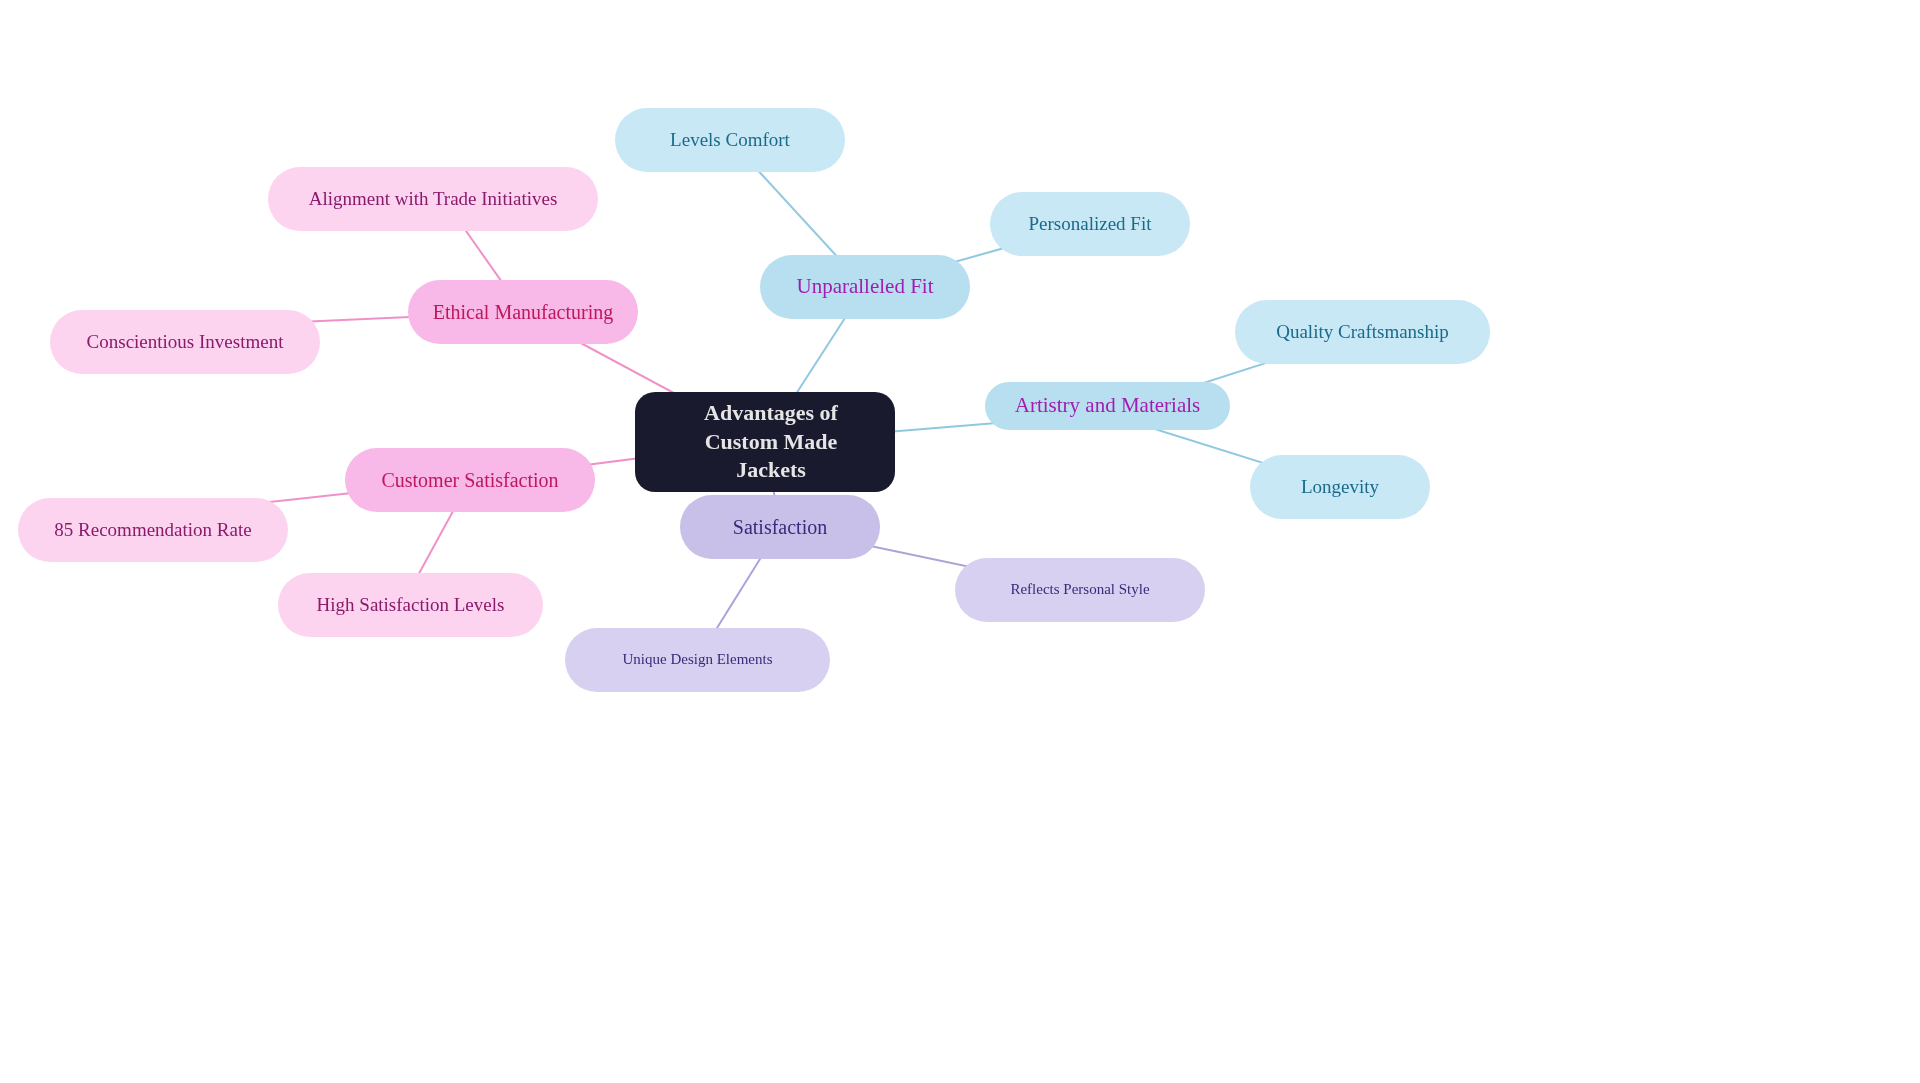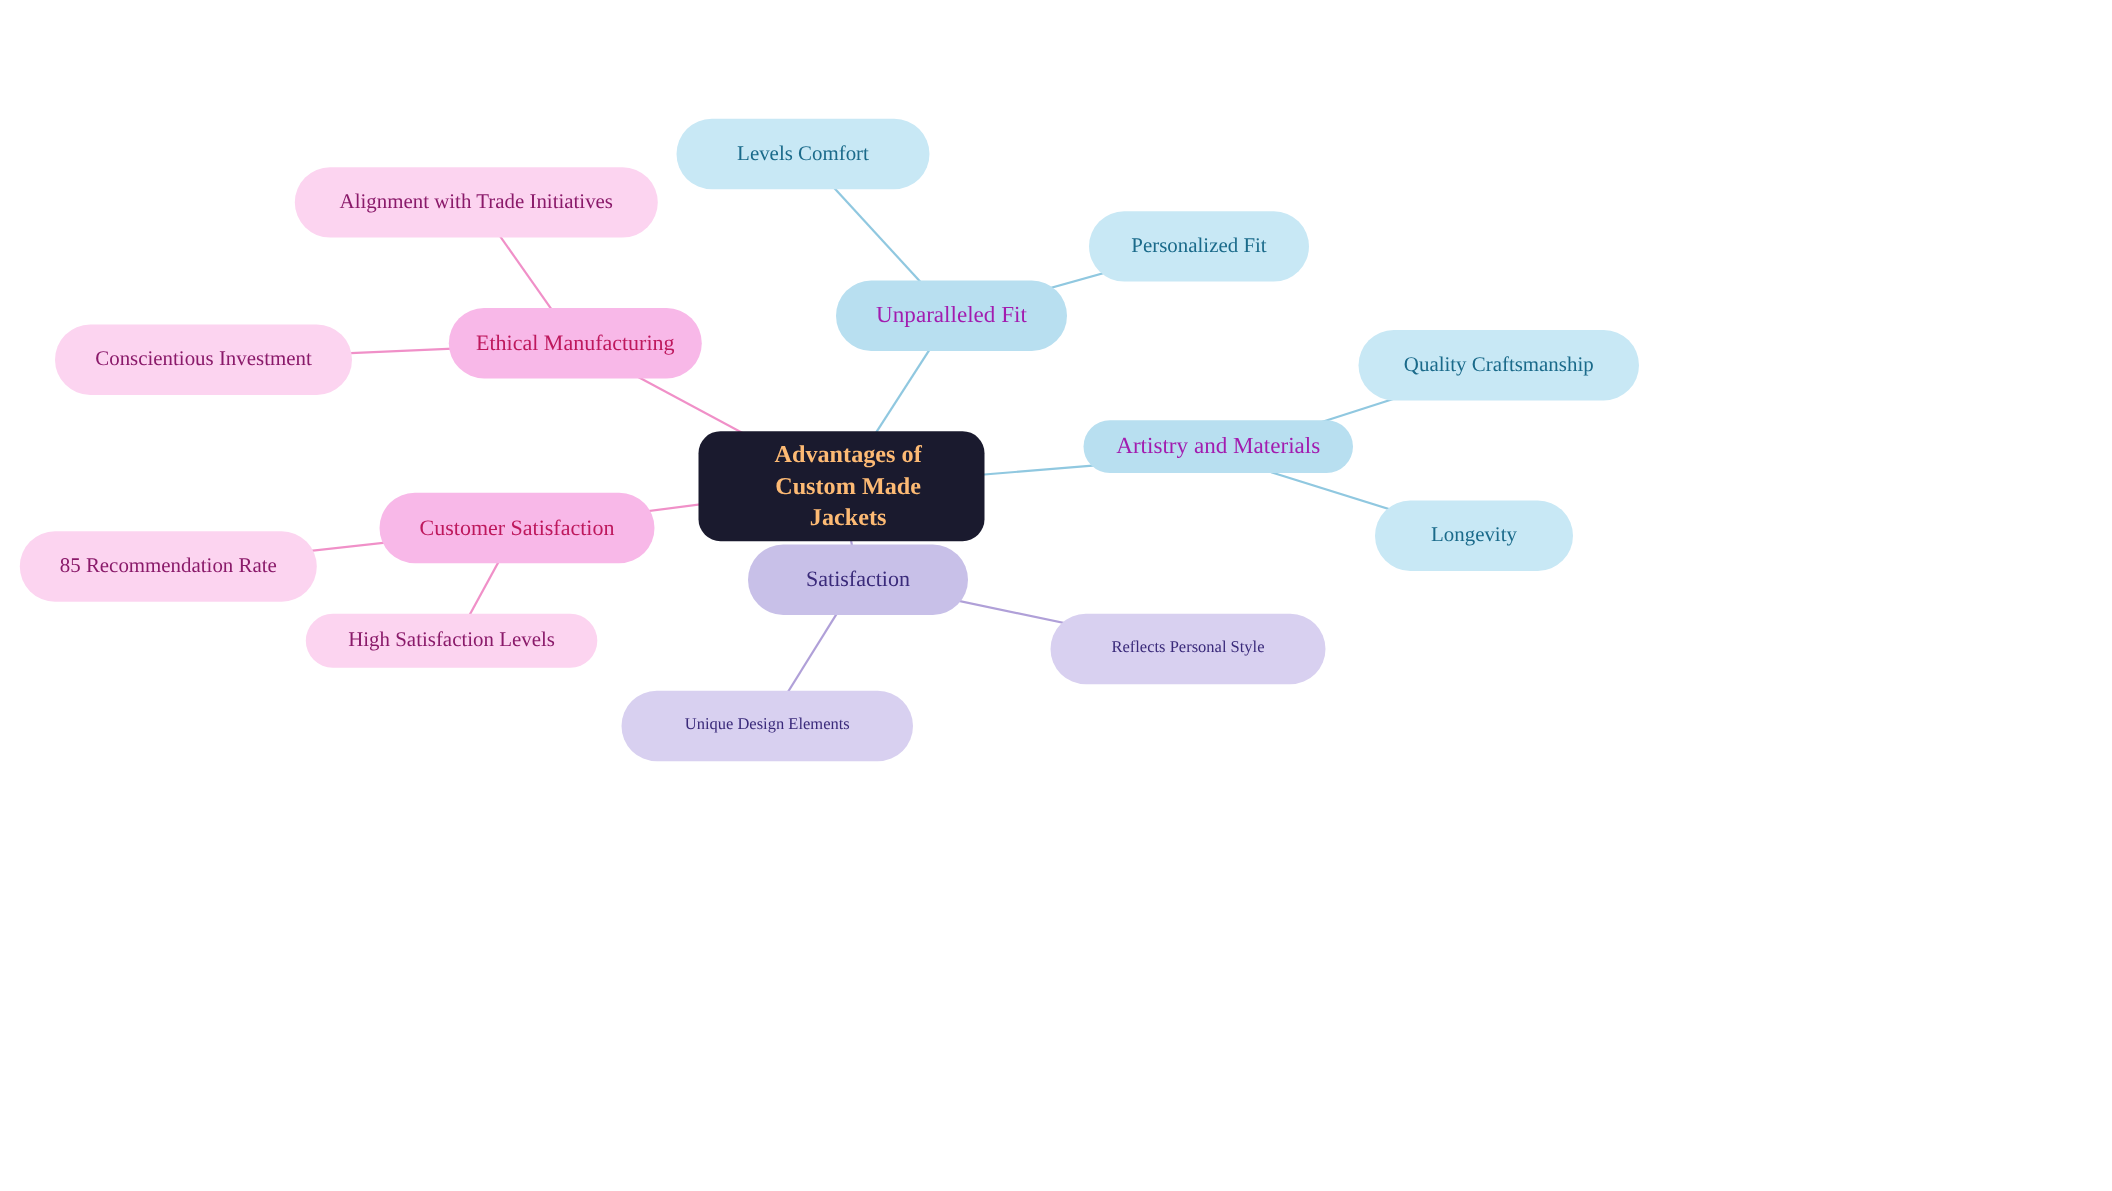--- a/index.html
+++ b/index.html
@@ -28,21 +28,21 @@
       align-items: center;
       justify-content: center;
       text-align: center;
       z-index: 1;
       padding: 14px 24px;
       line-height: 1.3;
     }
 
     .node-center {
       background: #1a1a2e;
-      color: #fdba74;
+      color: #e5e5e5;
       font-size: 22px;
       font-weight: 600;
       width: 260px;
       height: 100px;
       border-radius: 20px;
       padding-left: 36px;
     }
 
     .node-blue {
       background: #b8dff0;
@@ -63,20 +63,21 @@
       color: #be185d;
       font-size: 20px;
       font-weight: 500;
     }
 
     .node-pink-sm {
       background: #fcd4f0;
       color: #8a1a6a;
       font-size: 19px;
       font-weight: 400;
+      margin-top: 15px;
     }
 
     .node-purple {
       background: #c8c0e8;
       color: #3a2a7a;
       font-size: 20px;
       font-weight: 500;
     }
 
     .node-purple-sm {
@@ -149,21 +150,21 @@
 </div>
 
 <div class="node node-pink" style="left: 345px; top: 448px; width: 250px; height: 64px;">
   <span>Customer Satisfaction</span>
 </div>
 
 <div class="node node-pink-sm" style="left: 18px; top: 483px; width: 270px; height: 64px;">
   <span>85 Recommendation Rate</span>
 </div>
 
-<div class="node node-pink-sm" style="left: 278px; top: 558px; width: 265px; height: 49px; align-items: center;">
+<div class="node node-pink-sm" style="left: 278px; top: 558px; width: 265px; height: 64px; align-items: center;">
   <span>High Satisfaction Levels</span>
 </div>
 
 <div class="node node-pink" style="left: 408px; top: 280px; width: 230px; height: 64px;">
   <span>Ethical Manufacturing</span>
 </div>
 
 <div class="node node-pink-sm" style="left: 268px; top: 152px; width: 330px; height: 64px;">
   <span>Alignment with Trade Initiatives</span>
 </div>

